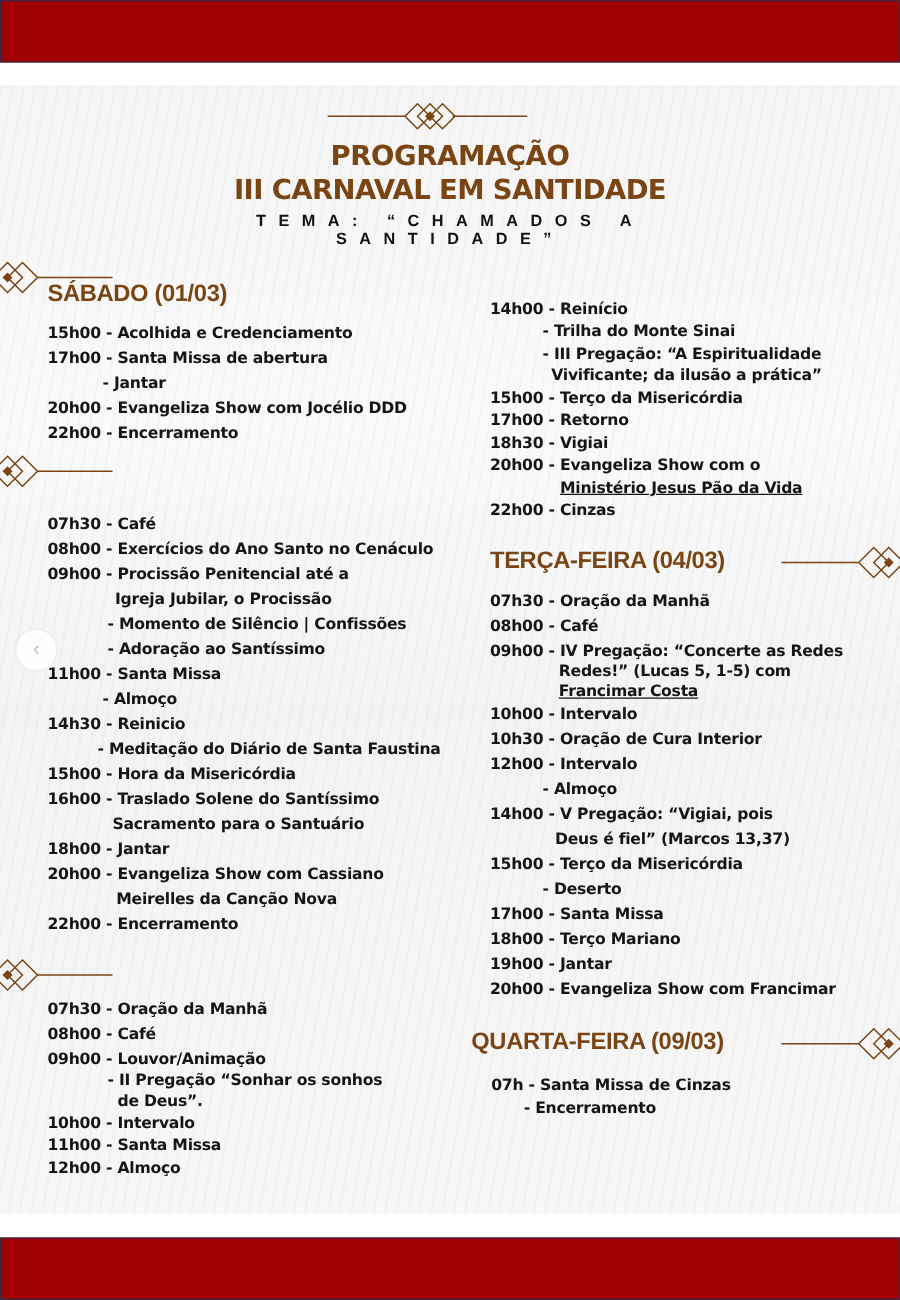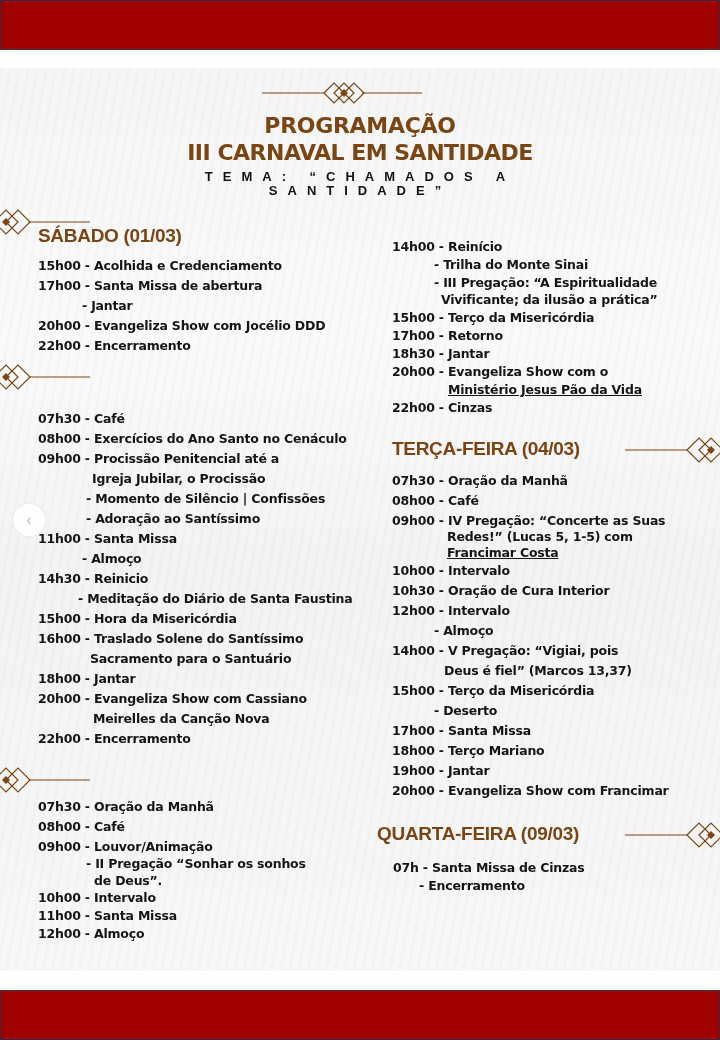--- a/index.html
+++ b/index.html
@@ -131,37 +131,37 @@
     <div class="row" style="top:127px">12h00 - Almoço</div>
   </div>
 
   <div class="sched" style="left:392px;top:171px">
     <div class="row" style="top:0">14h00 - Reinício</div>
     <div class="row" style="top:18px;left:42px">- Trilha do Monte Sinai</div>
     <div class="row" style="top:36px;left:42px">- III Pregação: “A Espiritualidade</div>
     <div class="row" style="top:53px;left:49px">Vivificante; da ilusão a prática”</div>
     <div class="row" style="top:71px">15h00 - Terço da Misericórdia</div>
     <div class="row" style="top:89px">17h00 - Retorno</div>
-    <div class="row" style="top:107px">18h30 - Jantar</div>
+    <div class="row" style="top:107px">18h30 - Vigiai</div>
     <div class="row" style="top:125px">20h00 - Evangeliza Show com o</div>
     <div class="row u" style="top:143px;left:56px;padding-right:10px">Ministério Jesus Pão da Vida</div>
     <div class="row" style="top:161px">22h00 - Cinzas</div>
   </div>
 
   <div class="day-head" style="left:392px;top:370px">TERÇA-FEIRA (04/03)</div>
   <svg class="orn" style="left:625px;top:367px" width="95" height="30" viewBox="0 0 95 30">
     <line x1="0" y1="15" x2="62" y2="15" stroke="#7a4513" stroke-width="1.2"></line>
     <polygon points="62,15 74,3 86,15 74,27" fill="none" stroke="#7a4513" stroke-width="1.2"></polygon>
     <polygon points="74,15 86,3 98,15 86,27" fill="none" stroke="#7a4513" stroke-width="1.2"></polygon>
     <polygon points="82,15 86,11 90,15 86,19" fill="#7a4513"></polygon>
   </svg>
   <div class="sched" style="left:392px;top:405px">
     <div class="row" style="top:0">07h30 - Oração da Manhã</div>
     <div class="row" style="top:20px">08h00 - Café</div>
-    <div class="row" style="top:40px">09h00 - IV Pregação: “Concerte as Suas</div>
+    <div class="row" style="top:40px">09h00 - IV Pregação: “Concerte as Redes</div>
     <div class="row" style="top:56px;left:55px">Redes!” (Lucas 5, 1-5) com</div>
     <div class="row u" style="top:72px;left:55px">Francimar Costa</div>
     <div class="row" style="top:90px">10h00 - Intervalo</div>
     <div class="row" style="top:110px">10h30 - Oração de Cura Interior</div>
     <div class="row" style="top:130px">12h00 - Intervalo</div>
     <div class="row" style="top:150px;left:42px">- Almoço</div>
     <div class="row" style="top:170px">14h00 - V Pregação: “Vigiai, pois</div>
     <div class="row" style="top:190px;left:52px">Deus é fiel” (Marcos 13,37)</div>
     <div class="row" style="top:210px">15h00 - Terço da Misericórdia</div>
     <div class="row" style="top:230px;left:42px">- Deserto</div>

